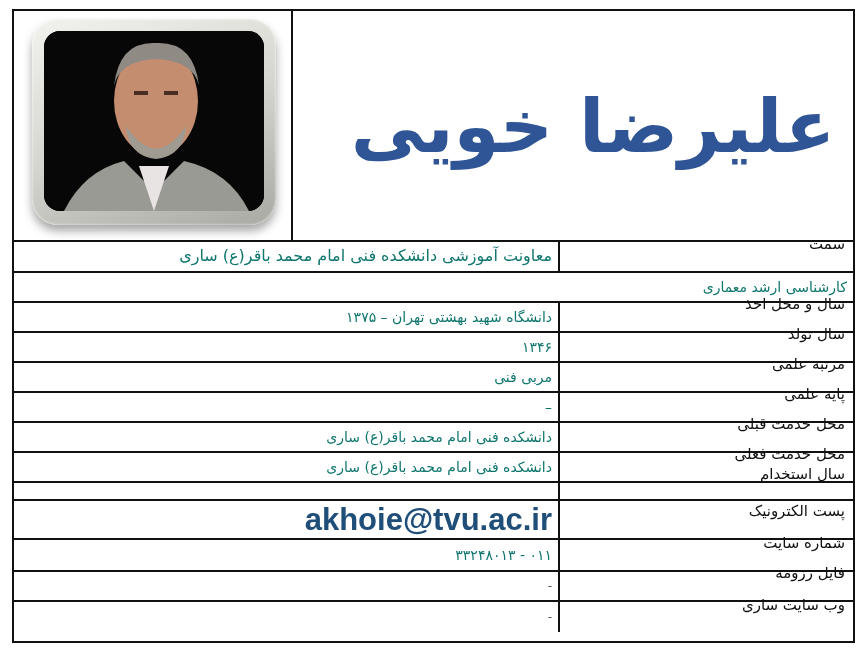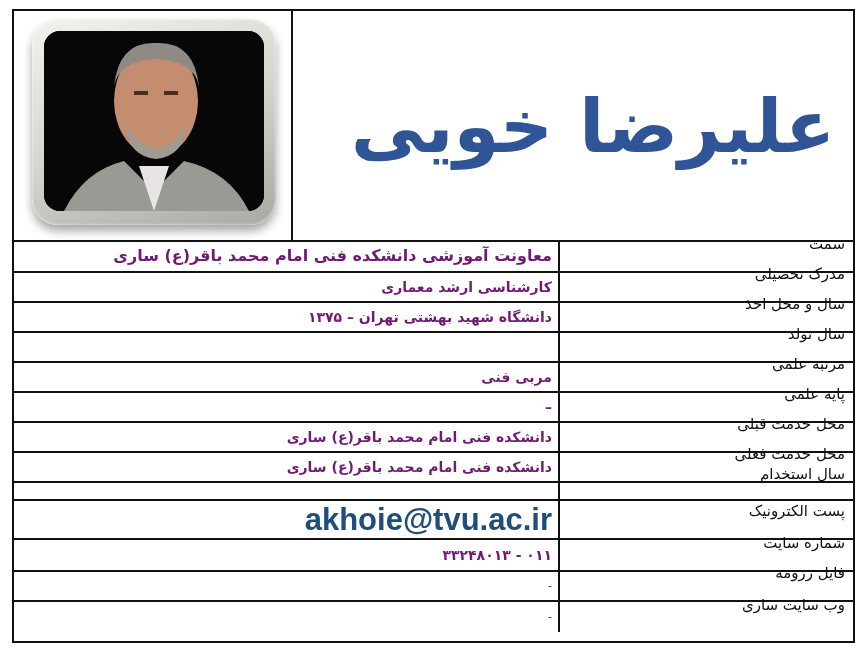--- a/index.html
+++ b/index.html
@@ -11,21 +11,21 @@
     background:linear-gradient(160deg,#f2f2ee 0%,#d6d6d0 50%,#a9a9a3 100%);
     box-shadow: 0 6px 10px rgba(0,0,0,0.35), inset 0 0 3px rgba(255,255,255,0.8); }
   .photo-inner { position:absolute; left:12px; top:12px; right:12px; bottom:14px; border-radius:16px; background:#060606; overflow:hidden; }
   .photo-inner svg { width:100%; height:100%; display:block; }
   .name-cell { position:absolute; left:279px; top:0; right:0; height:229px; display:flex; align-items:center; justify-content:center;margin-left:20px; }
   .name-title { direction:rtl; font-size:74px; font-weight:bold; color:#2f5597; font-family:"DejaVu Sans", sans-serif; letter-spacing:1px; margin-left:20px; }
   .rows { position:absolute; left:0; top:229px; width:100%; }
   .row { position:relative; width:100%; border-bottom:2px solid #111; box-sizing:border-box; display:flex; direction:rtl; }
   .row:last-child { border-bottom:none; }
   .label { width:295px; box-sizing:border-box; border-left:2px solid #111; padding-right:8px; display:flex; align-items:flex-end; justify-content:flex-start; padding-bottom:18px; font-size:15px; color:#111; }
-  .value { flex:1; padding-right:6px; display:flex; align-items:center; justify-content:flex-start; font-size:14px; font-weight:bold; color:#701a75; }
+  .value { flex:1; padding-right:6px; display:flex; align-items:center; justify-content:flex-start; font-size:14px; font-weight:normal; color:#0f766e; }
   .value.big { font-size:16px; }
   .value.email { font-family:"Liberation Sans", sans-serif; font-weight:bold; color:#1f4e79; font-size:31px; direction:ltr; justify-content:flex-end; padding-right:6px; }
   .value.thin { font-weight:normal; color:#555; font-size:12px; }
 </style>
 </head>
 <body>
 
 <div class="sheet">
   <div class="header">
     <div class="photo-cell">
@@ -48,29 +48,29 @@
       <div class="name-title">علیرضا خویی</div>
     </div>
   </div>
 
   <div class="rows">
     <div class="row" style="height:33px">
       <div class="label">سمت</div>
       <div class="value big">معاونت آموزشی دانشکده فنی امام محمد باقر(ع) ساری</div>
     </div>
     <div class="row" style="height:30px">
-      <div class="label">مدرک تحصیلی</div>
       <div class="value">کارشناسی ارشد معماری</div>
     </div>
     <div class="row" style="height:30px">
       <div class="label">سال و محل اخذ</div>
       <div class="value">دانشگاه شهید بهشتی تهران – ۱۳۷۵</div>
     </div>
     <div class="row" style="height:30px">
       <div class="label">سال تولد</div>
+      <div class="value">۱۳۴۶</div>
     </div>
     <div class="row" style="height:30px">
       <div class="label">مرتبه علمی</div>
       <div class="value">مربی فنی</div>
     </div>
     <div class="row" style="height:30px">
       <div class="label">پایه علمی</div>
       <div class="value">–</div>
     </div>
     <div class="row" style="height:30px">

